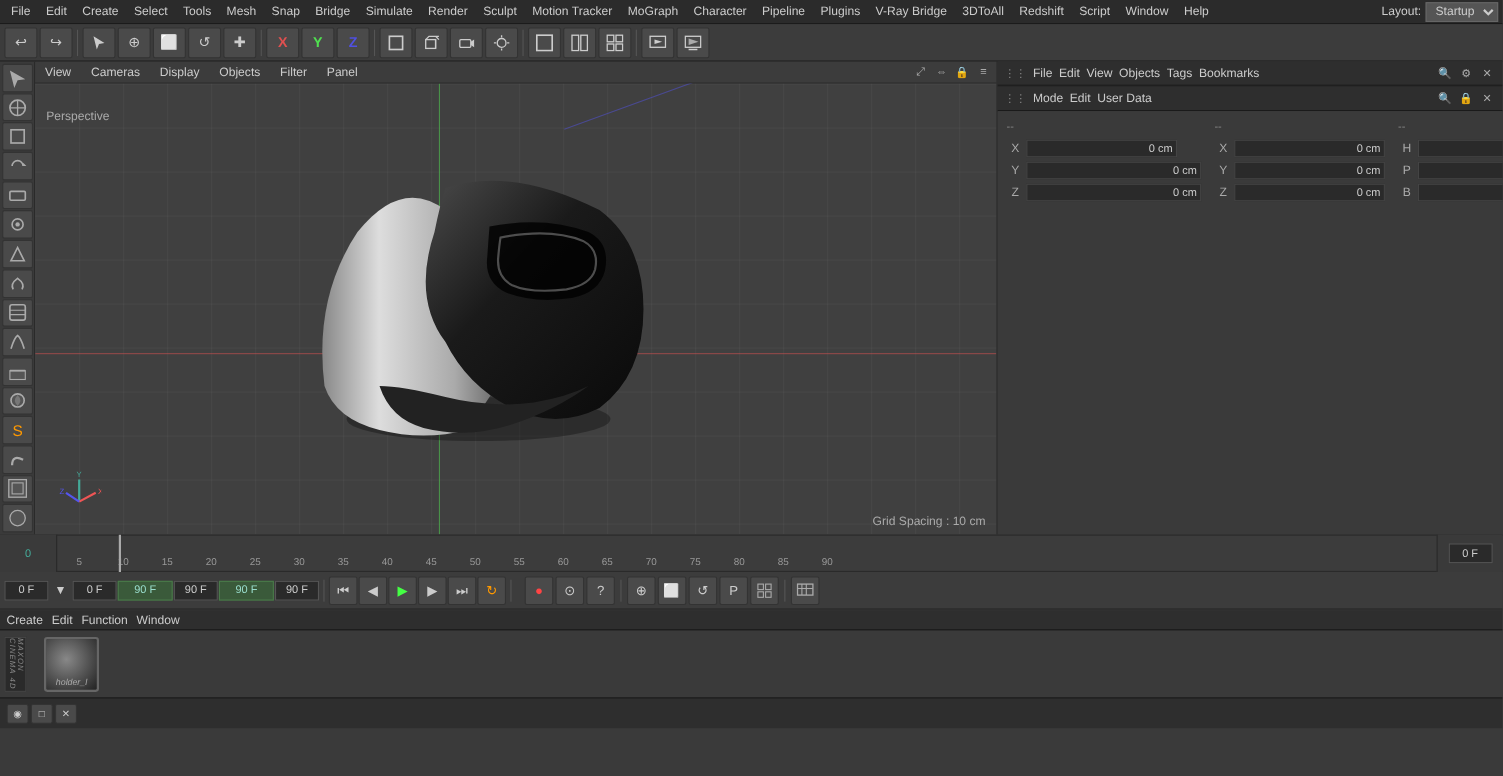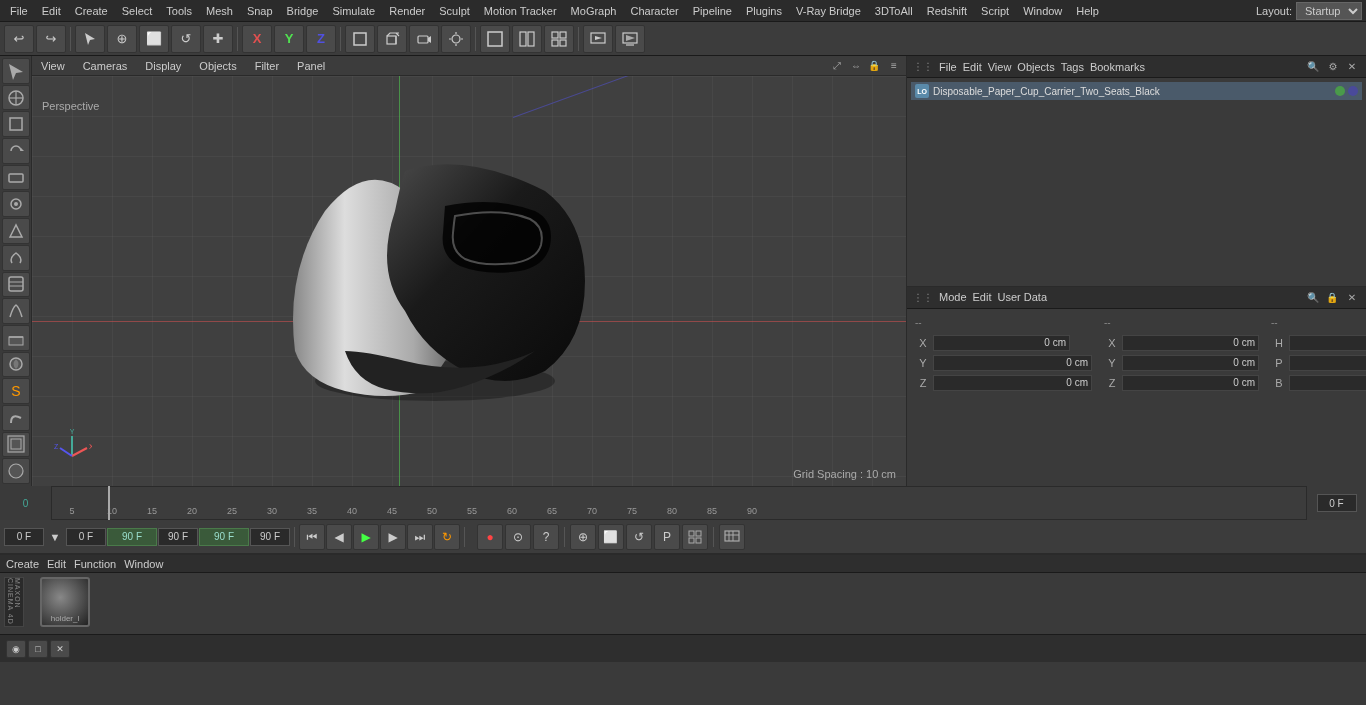--- a/index.html
+++ b/index.html
@@ -367,23 +367,24 @@
       gap: 8px;
     }
     .mat-header-btn {
       font-size: 11px;
       color: #ccc;
       cursor: pointer;
     }
     .material-content {
       flex: 1;
       display: flex;
-      align-items: flex-start;
+      align-items: center;
       padding: 4px;
       gap: 8px;
+      font-style: italic;
     }
     .material-swatch {
       width: 50px;
       height: 50px;
       background: radial-gradient(circle at 40% 40%, #888, #222);
       border: 2px solid #666;
       border-radius: 3px;
       cursor: pointer;
       display: flex;
       align-items: flex-end;
@@ -791,32 +792,20 @@
       <span class="rph-menu">Objects</span>
       <span class="rph-menu">Tags</span>
       <span class="rph-menu">Bookmarks</span>
       <div class="rph-icons-right">
         <div style="width:16px;height:16px;display:flex;align-items:center;justify-content:center;font-size:10px;color:#aaa;cursor:pointer;">🔍</div>
         <div style="width:16px;height:16px;display:flex;align-items:center;justify-content:center;font-size:10px;color:#aaa;cursor:pointer;">⚙</div>
         <div style="width:16px;height:16px;display:flex;align-items:center;justify-content:center;font-size:10px;color:#aaa;cursor:pointer;">✕</div>
       </div>
     </div>
 
-    <div class="right-panel-content" style="padding:4px;">
-      <div style="width:100%;">
-        <div class="object-tree-item" style="background:#4a5a6a;">
-          <div style="width:14px;height:14px;background:#5a8aaa;border-radius:2px;display:flex;align-items:center;justify-content:center;font-size:7px;color:white;font-weight:bold;">LO</div>
-          <span style="font-size:10px;color:#ddd;">Disposable_Paper_Cup_Carrier_Two_Seats_Black</span>
-          <div style="margin-left:auto;display:flex;gap:3px;">
-            <div style="width:10px;height:10px;background:#4a9a4a;border-radius:50%;"></div>
-            <div style="width:10px;height:10px;background:#4a4a9a;border-radius:50%;"></div>
-          </div>
-        </div>
-      </div>
-    </div>
 
     <div class="attr-panel">
       <div class="attr-panel-header">
         <span class="rph-icon">⋮⋮</span>
         <span class="rph-menu">Mode</span>
         <span class="rph-menu">Edit</span>
         <span class="rph-menu">User Data</span>
         <div class="rph-icons-right">
           <div style="width:16px;height:16px;display:flex;align-items:center;justify-content:center;font-size:10px;color:#aaa;">🔍</div>
           <div style="width:16px;height:16px;display:flex;align-items:center;justify-content:center;font-size:10px;color:#aaa;">🔒</div>

